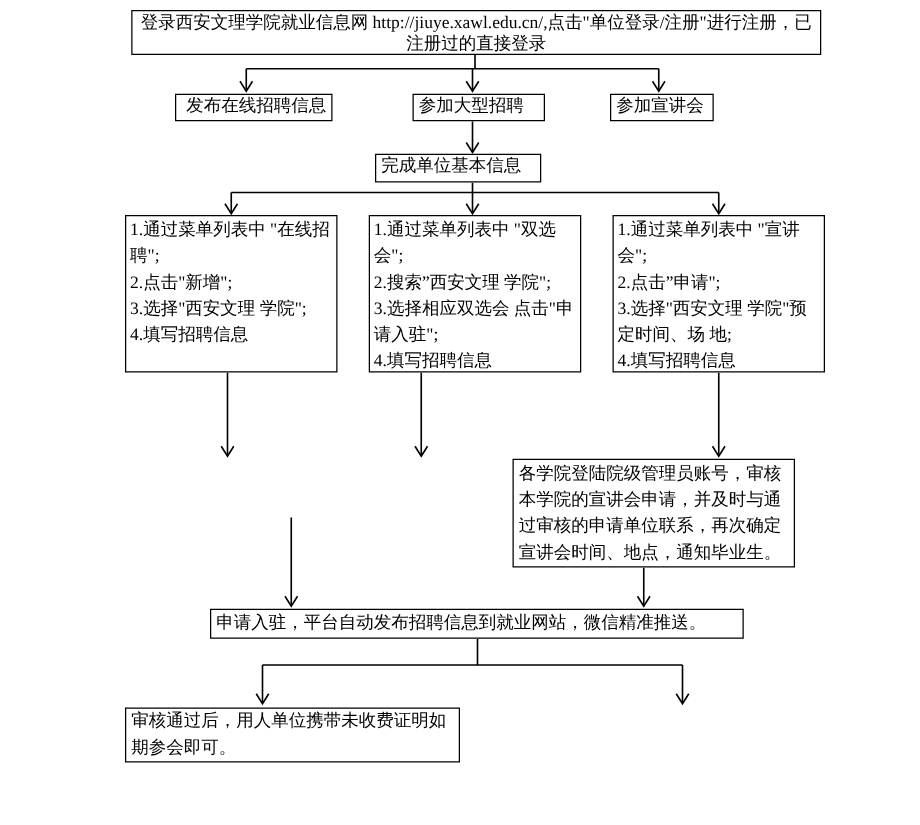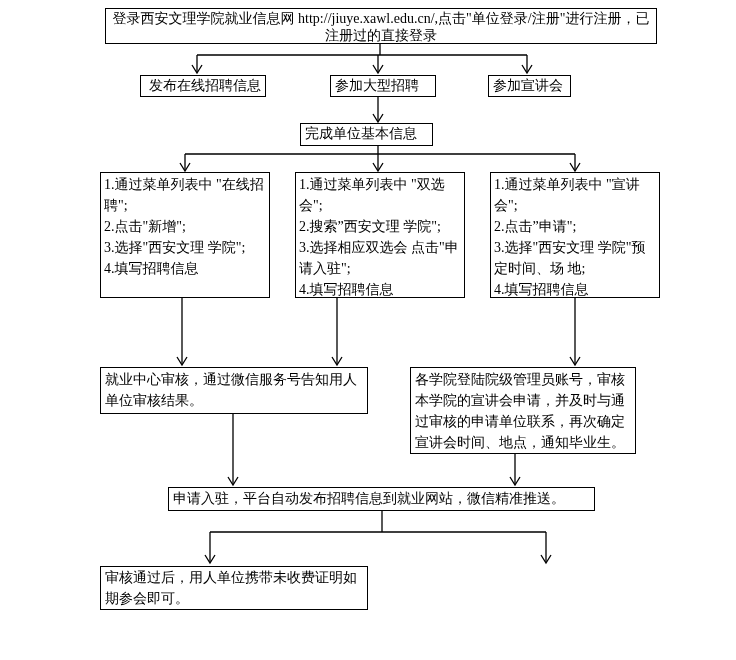--- a/index.html
+++ b/index.html
@@ -88,20 +88,19 @@
 4.填写招聘信息</div>
   <div class="node" id="node-detail-jobfair">1.通过菜单列表中 "双选会";
 2.搜索”西安文理 学院";
 3.选择相应双选会 点击"申请入驻";
 4.填写招聘信息</div>
   <div class="node" id="node-detail-session">1.通过菜单列表中 "宣讲会";
 2.点击”申请";
 3.选择"西安文理 学院"预定时间、场 地;
 4.填写招聘信息</div>
 
-  <div class="node" id="node-review-center">就业中心审核，通过微信服务号告知用人单位审核结果。</div>
   <div class="node" id="node-review-college">各学院登陆院级管理员账号，审核本学院的宣讲会申请，并及时与通过审核的申请单位联系，再次确定宣讲会时间、地点，通知毕业生。</div>
 
   <div class="node" id="node-publish">申请入驻，平台自动发布招聘信息到就业网站，微信精准推送。</div>
 
   <div class="node" id="node-attend">审核通过后，用人单位携带未收费证明如期参会即可。</div>
 
 </div>
 
 </body></html>

